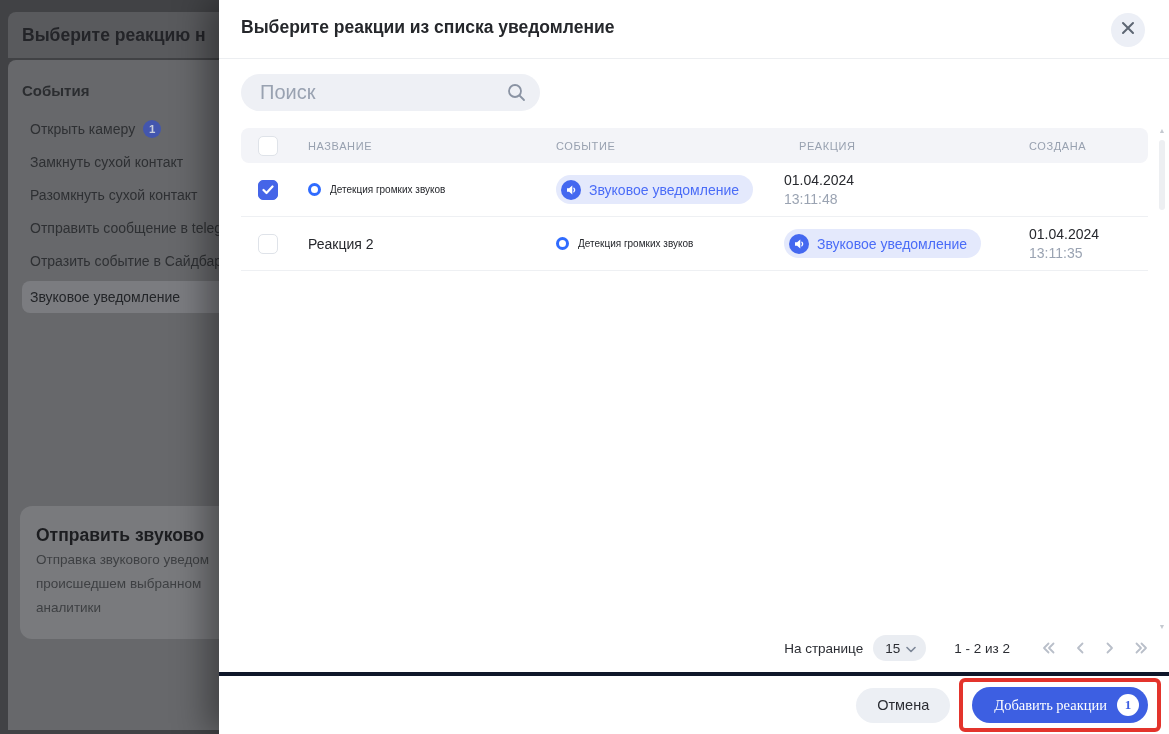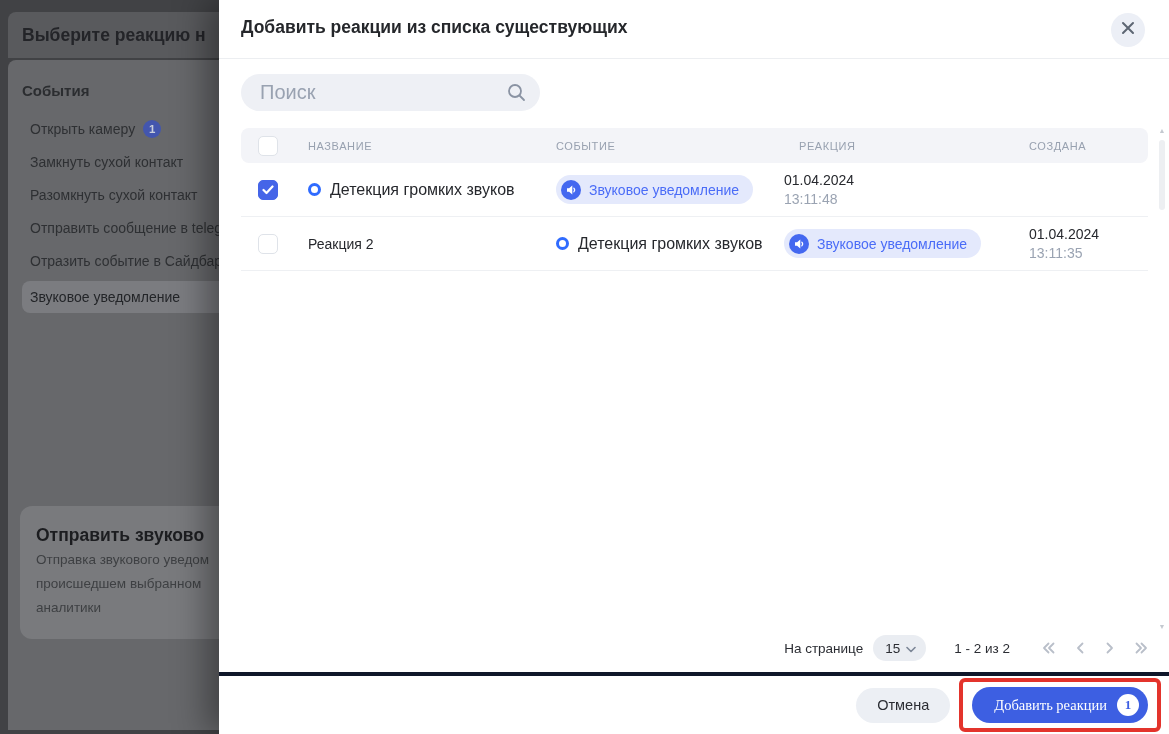--- a/index.html
+++ b/index.html
@@ -36,21 +36,21 @@
   .thead, .trow { display:grid; grid-template-columns:50px 248px 228px 245px 1fr; align-items:center; padding-left:17px; }
   .thead { height:35px; background:#F3F4F8; border-radius:8px; }
   .th { font-size:11px; letter-spacing:0.6px; color:#98A1B0; }
   .th.pad { padding-left:15px; }
   .trow { height:54px; border-bottom:1px solid #EEF0F3; cursor:pointer; }
   .cb { width:20px; height:20px; border-radius:5px; border:1.5px solid #DFE3E9; background:#fff; display:flex; align-items:center; justify-content:center; cursor:pointer; }
   .cb svg { display:none; }
   .cb.checked { background:#4565E8; border-color:#4565E8; }
   .cb.checked svg { display:block; }
   .c-name { font-size:14px; color:#26282D; }
-  .c-event { display:flex; align-items:center; font-size:16px; color:#26282D; }
+  .c-event { display:flex; align-items:center; font-size:10px; color:#26282D; }
   .ring { width:13px; height:13px; border:3px solid #2F6BFF; border-radius:50%; margin-right:9px; flex:0 0 auto; }
   .badge { display:inline-flex; align-items:center; height:29px; border-radius:15px; background:#E4E9FC; padding:0 14px 0 5px; gap:8px; color:#4A6CF7; font-size:14px; white-space:nowrap; }
   .badge-ic { width:20px; height:20px; border-radius:50%; background:#4468F0; display:flex; align-items:center; justify-content:center; flex:0 0 auto; }
   .d1 { font-size:14px; font-weight:500; color:#26282D; }
   .d2 { font-size:14px; color:#9AA3B2; margin-top:3px; }
 
   .m-scrollbar { position:absolute; right:2px; top:126px; width:10px; height:506px; }
   .sb-arrow { position:absolute; left:0; width:10px; height:10px; font-size:7px; color:#C4C9D0; text-align:center; line-height:10px; }
   .sb-up { top:0; } .sb-down { bottom:0; }
   .sb-thumb { position:absolute; left:2px; top:14px; width:6px; height:70px; border-radius:3px; background:#EDEFF2; }
@@ -104,21 +104,21 @@
       </div>
       <div class="bg-card-line">Отправка звукового уведом</div>
       <div class="bg-card-line">происшедшем выбранном</div>
       <div class="bg-card-line">аналитики</div>
     </div>
   </div>
 </div>
 
 <div class="modal">
 
-  <div class="m-title">Добавить реакции из списка существующих</div>
+  <div class="m-title">Выберите реакции из списка уведомление</div>
 
   <div class="m-close">
     <span>
       <svg width="14" height="14" viewBox="0 0 14 14">
           <path d="M2 2 L12 12 M12 2 L2 12" stroke="#5D6673" stroke-width="2" stroke-linecap="round" fill="none"></path>
         </svg>
     </span>
   </div>
 
   <div class="m-header-line"></div>

